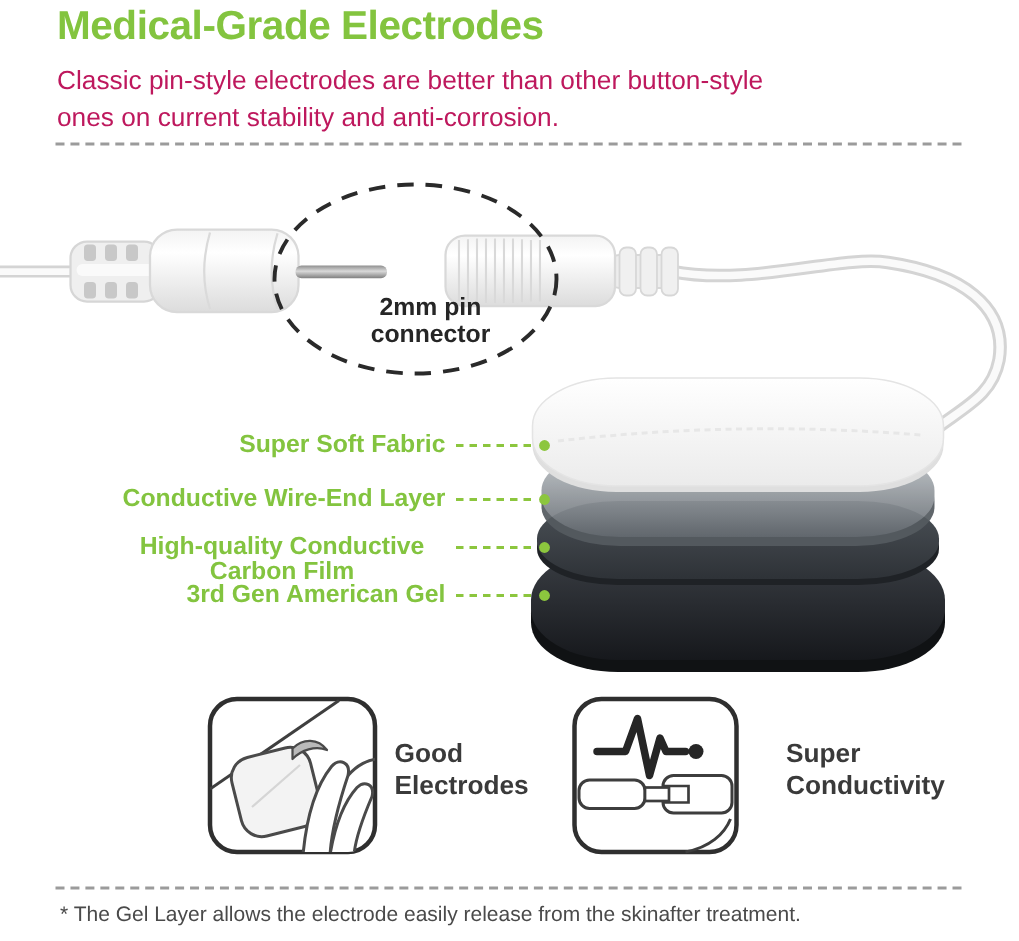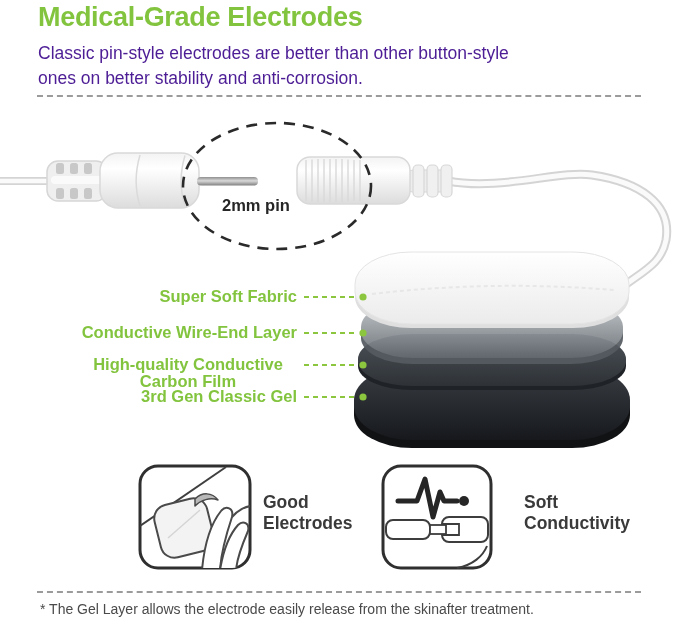--- a/index.html
+++ b/index.html
@@ -1,43 +1,43 @@
 <!DOCTYPE html>
 <html><head>
 <meta charset="utf-8">
 <style>
   html,body{margin:0;padding:0;background:#fff;}
   .canvas{position:relative;width:679px;height:627px;background:#ffffff;overflow:hidden;
           font-family:"Liberation Sans",sans-serif;}
   .abs{position:absolute;}
   .title{left:38px;top:2px;font-size:27px;font-weight:bold;color:#83C43F;letter-spacing:-0.3px;}
-  .subtitle{left:38px;top:41px;font-size:17.5px;color:#4c1d95;line-height:1.4;}
+  .subtitle{left:38px;top:41px;font-size:17.5px;color:#be185d;line-height:1.4;}
   .sep{left:37px;width:604px;height:0;border-top:2px dashed #9b9b9b;}
   .sep1{top:95px;} .sep2{top:591px;}
-  .callout{left:222px;top:196px;width:130px;font-size:16.5px;font-weight:bold;
+  .callout{left:222px;top:196px;width:130px;text-align:center;font-size:16.5px;font-weight:bold;
            color:#262626;line-height:1.1;}
   .layer-label{color:#83C43F;font-weight:bold;font-size:16.5px;text-align:right;line-height:1.03;}
   .ll1{top:288px;right:382px;width:220px;text-align:right;}
   .ll2{top:324px;right:382px;width:270px;}
   .ll3{top:356px;right:382px;width:218px;text-align:center;}
   .ll4{top:388px;right:382px;width:230px;}
   .feature-label{font-size:17.5px;font-weight:bold;color:#3a3a3a;line-height:1.2;}
   .f1{left:263px;top:492px;width:100px;}
   .f2{left:524px;top:492px;width:122px;}
   .footnote{left:40px;top:601px;font-size:14px;color:#4a4a4a;}
 </style>
 </head>
 <body>
 
 <div class="canvas">
 
   <div class="abs title">Medical-Grade Electrodes</div>
   <div class="abs subtitle">
     <div>Classic pin-style electrodes are better than other button-style</div>
-    <div>ones on better stability and anti-corrosion.</div>
+    <div>ones on current stability and anti-corrosion.</div>
   </div>
 
   <div class="abs sep sep1"></div>
 
   <svg class="abs" style="left:0;top:0" width="679" height="627" viewBox="0 0 679 627">
     <defs>
       <linearGradient id="gBarrel" x1="0" y1="0" x2="0" y2="1">
         <stop offset="0" stop-color="#f3f3f3"></stop>
           <stop offset="0.28" stop-color="#ffffff"></stop>
           <stop offset="1" stop-color="#dcdcdc"></stop>
@@ -132,26 +132,27 @@
     <g fill="#8CC63E">
       <circle cx="363" cy="297" r="3.6"></circle>
       <circle cx="363" cy="333" r="3.6"></circle>
       <circle cx="363" cy="365" r="3.6"></circle>
       <circle cx="363" cy="397" r="3.6"></circle>
     </g>
   </svg>
 
   <div class="abs callout">
     <div>2mm pin</div>
+    <div>connector</div>
   </div>
 
   <div class="abs layer-label ll1">Super Soft Fabric</div>
   <div class="abs layer-label ll2">Conductive Wire-End Layer</div>
   <div class="abs layer-label ll3">High-quality Conductive Carbon Film</div>
-  <div class="abs layer-label ll4">3rd Gen Classic Gel</div>
+  <div class="abs layer-label ll4">3rd Gen American Gel</div>
 
   <svg class="abs" style="left:138px;top:464px" width="114" height="106" viewBox="0 0 114 106">
     <defs>
       <clipPath id="clipBox1">
           <rect x="2" y="2" width="110" height="102" rx="18"></rect>
         </clipPath>
     </defs>
     <rect x="2" y="2" width="110" height="102" rx="18" fill="#ffffff" stroke="#2f2f2f" stroke-width="3"></rect>
     <g clip-path="url(#clipBox1)">
       <path d="M2,62 L88,3" stroke="#3f3f3f" stroke-width="2" fill="none"></path>
@@ -170,18 +171,18 @@
   <svg class="abs" style="left:381px;top:464px" width="112" height="106" viewBox="0 0 112 106">
     <rect x="2" y="2" width="108" height="102" rx="18" fill="#ffffff" stroke="#2f2f2f" stroke-width="3"></rect>
     <path d="M17,37 H36 L44,15 L52,53 L59,28 L63,37 H76" fill="none" stroke="#262626" stroke-width="5" stroke-linejoin="round" stroke-linecap="round"></path>
     <circle cx="83" cy="37" r="5" fill="#262626"></circle>
     <rect x="61" y="53" width="46" height="25" rx="7" fill="#ffffff" stroke="#3d3d3d" stroke-width="2"></rect>
     <path d="M61,60 H78 V71 H61" fill="none" stroke="#3d3d3d" stroke-width="1.8"></path>
     <rect x="5" y="56" width="44" height="19" rx="7" fill="#ffffff" stroke="#3d3d3d" stroke-width="2"></rect>
     <rect x="49" y="61" width="16" height="9" fill="#ffffff" stroke="#3d3d3d" stroke-width="1.8"></rect>
     <path d="M76,104 C92,101 102,92 106,82" fill="none" stroke="#3d3d3d" stroke-width="2"></path>
   </svg>
-  <div class="abs feature-label f2">Soft Conductivity</div>
+  <div class="abs feature-label f2">Super Conductivity</div>
 
   <div class="abs sep sep2"></div>
   <div class="abs footnote">* The Gel Layer allows the electrode easily release from the skinafter treatment.</div>
 
 </div>
 
 </body></html>

